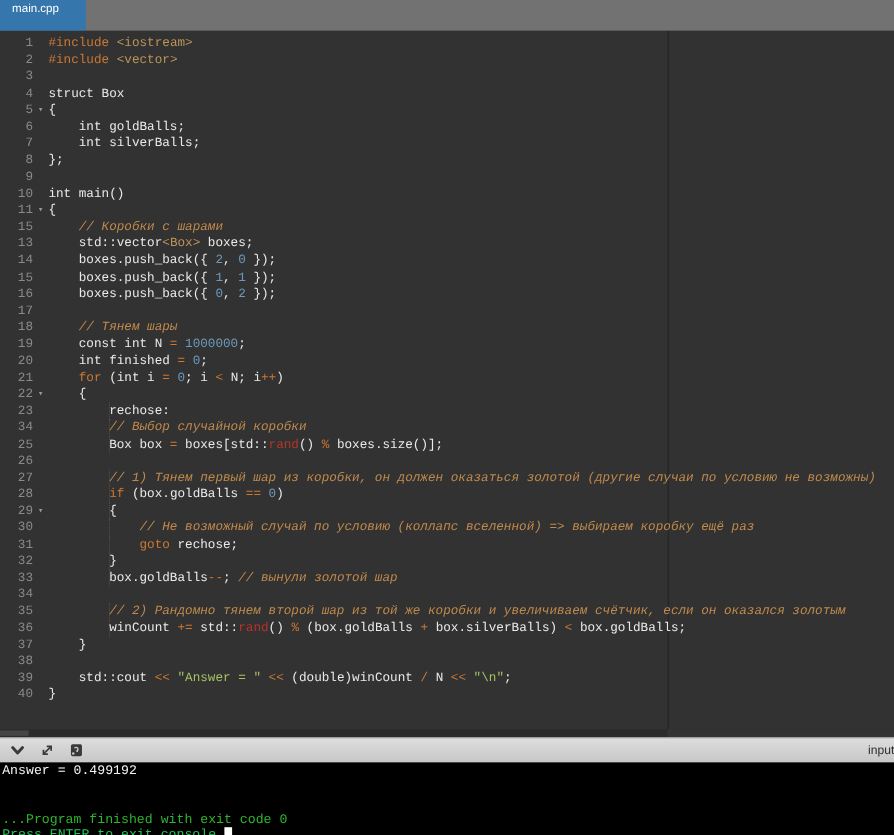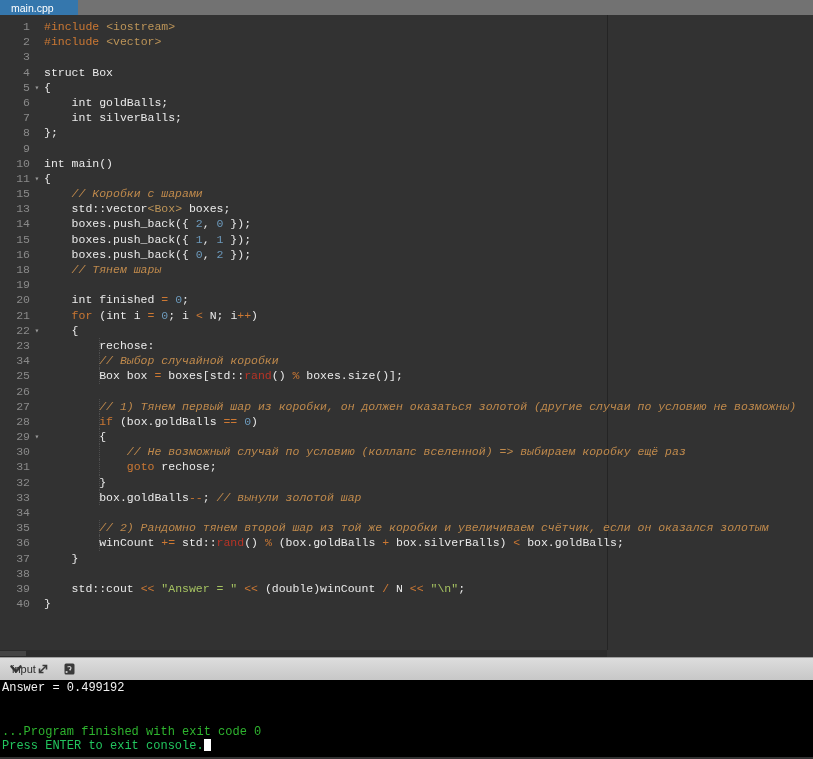--- a/index.html
+++ b/index.html
@@ -2,21 +2,21 @@
 <html><head>
 <meta charset="utf-8">
 <style>
   * { box-sizing: border-box; }
   html,body { margin:0; padding:0; }
   body {
     width:813px; height:759px; overflow:hidden; position:relative;
     background:#323232; font-family:"Liberation Sans", sans-serif;
   }
   
-  .tabbar { height:15px; background:#727272; display:flex; }
+  .tabbar { height:28px; background:#727272; display:flex; }
   .tab {
     background:#3577ad; color:#ffffff; font-size:10.5px; line-height:17px;
     padding:0 11px; min-width:78px; cursor:pointer;
   }
   
   .editor { position:relative; height:635px; background:#323232; overflow:hidden; }
   .print-margin { position:absolute; left:607px; top:0; bottom:0; width:1px; background:rgba(0,0,0,0.28); }
   .code-lines {
     position:absolute; top:4px; left:0; right:0;
     font-family:"Liberation Mono","DejaVu Sans Mono",monospace;
@@ -43,21 +43,21 @@
   .hscroll-right { position:absolute; left:607px; right:0; top:0; bottom:0; background:#333333; }
   
   .console-bar {
     height:23px; background:linear-gradient(#dddddd,#c7c7c7);
     border-top:1px solid #9f9f9f; position:relative;
     display:flex; align-items:center; cursor:pointer;
   }
   .cbar-icon { width:14px; height:14px; margin-left:9px; cursor:pointer; flex:none; }
   .cbar-icon svg { display:block; }
   .cbar-label {
-    position:absolute; left:12px; right:0; text-align:left;
+    position:absolute; left:1px; right:0; text-align:right;
     font-size:11px; color:#2c2c2c;
   }
   
   .console {
     height:77px; background:#000000; padding:1px 2px;
     font-family:"Liberation Mono","DejaVu Sans Mono",monospace;
     font-size:12px; line-height:14.6px; cursor:text;
   }
   .console-line { white-space:pre; min-height:14.6px; }
   .cursor-block { display:inline-block; width:7px; height:12px; background:#ffffff; vertical-align:-2px; }
@@ -81,22 +81,23 @@
       <div class="line"><span class="gutter">7</span><span class="fold"></span><span class="code"><span class="tk-p">    int silverBalls;</span></span></div>
       <div class="line"><span class="gutter">8</span><span class="fold"></span><span class="code"><span class="tk-p">};</span></span></div>
       <div class="line"><span class="gutter">9</span><span class="fold"></span><span class="code"></span></div>
       <div class="line"><span class="gutter">10</span><span class="fold"></span><span class="code"><span class="tk-p">int main()</span></span></div>
       <div class="line"><span class="gutter">11</span><span class="fold">▾</span><span class="code"><span class="tk-p">{</span></span></div>
       <div class="line"><span class="gutter">15</span><span class="fold"></span><span class="code"><span class="tk-c">    // Коробки с шарами</span></span></div>
       <div class="line"><span class="gutter">13</span><span class="fold"></span><span class="code"><span class="tk-p">    std::vector</span><span class="tk-i">&lt;Box&gt;</span><span class="tk-p"> boxes;</span></span></div>
       <div class="line"><span class="gutter">14</span><span class="fold"></span><span class="code"><span class="tk-p">    boxes.push_back({ </span><span class="tk-n">2</span><span class="tk-p">, </span><span class="tk-n">0</span><span class="tk-p"> });</span></span></div>
       <div class="line"><span class="gutter">15</span><span class="fold"></span><span class="code"><span class="tk-p">    boxes.push_back({ </span><span class="tk-n">1</span><span class="tk-p">, </span><span class="tk-n">1</span><span class="tk-p"> });</span></span></div>
       <div class="line"><span class="gutter">16</span><span class="fold"></span><span class="code"><span class="tk-p">    boxes.push_back({ </span><span class="tk-n">0</span><span class="tk-p">, </span><span class="tk-n">2</span><span class="tk-p"> });</span></span></div>
+      <div class="line"><span class="gutter">17</span><span class="fold"></span><span class="code"></span></div>
       <div class="line"><span class="gutter">18</span><span class="fold"></span><span class="code"><span class="tk-c">    // Тянем шары</span></span></div>
-      <div class="line"><span class="gutter">19</span><span class="fold"></span></div>
+      <div class="line"><span class="gutter">19</span><span class="fold"></span><span class="code"><span class="tk-p">    const int N </span><span class="tk-k">=</span><span class="tk-p"> </span><span class="tk-n">1000000</span><span class="tk-p">;</span></span></div>
       <div class="line"><span class="gutter">20</span><span class="fold"></span><span class="code"><span class="tk-p">    int finished </span><span class="tk-k">=</span><span class="tk-p"> </span><span class="tk-n">0</span><span class="tk-p">;</span></span></div>
       <div class="line"><span class="gutter">21</span><span class="fold"></span><span class="code"><span class="tk-p">    </span><span class="tk-k">for</span><span class="tk-p"> (int i </span><span class="tk-k">=</span><span class="tk-p"> </span><span class="tk-n">0</span><span class="tk-p">; i </span><span class="tk-k">&lt;</span><span class="tk-p"> N; i</span><span class="tk-k">++</span><span class="tk-p">)</span></span></div>
       <div class="line"><span class="gutter">22</span><span class="fold">▾</span><span class="code"><span class="tk-p">    {</span></span></div>
       <div class="line"><span class="gutter">23</span><span class="fold"></span><span class="code"><span class="tk-p">        rechose:</span></span><span class="indent-guide"></span></div>
       <div class="line"><span class="gutter">34</span><span class="fold"></span><span class="code"><span class="tk-c">        // Выбор случайной коробки</span></span><span class="indent-guide"></span></div>
       <div class="line"><span class="gutter">25</span><span class="fold"></span><span class="code"><span class="tk-p">        Box box </span><span class="tk-k">=</span><span class="tk-p"> boxes[std::</span><span class="tk-r">rand</span><span class="tk-p">() </span><span class="tk-k">%</span><span class="tk-p"> boxes.size()];</span></span><span class="indent-guide"></span></div>
       <div class="line"><span class="gutter">26</span><span class="fold"></span><span class="code"></span></div>
       <div class="line"><span class="gutter">27</span><span class="fold"></span><span class="code"><span class="tk-c">        // 1) Тянем первый шар из коробки, он должен оказаться золотой (другие случаи по условию не возможны)</span></span><span class="indent-guide"></span></div>
       <div class="line"><span class="gutter">28</span><span class="fold"></span><span class="code"><span class="tk-p">        </span><span class="tk-k">if</span><span class="tk-p"> (box.goldBalls </span><span class="tk-k">==</span><span class="tk-p"> </span><span class="tk-n">0</span><span class="tk-p">)</span></span><span class="indent-guide"></span></div>
       <div class="line"><span class="gutter">29</span><span class="fold">▾</span><span class="code"><span class="tk-p">        {</span></span><span class="indent-guide"></span></div>

